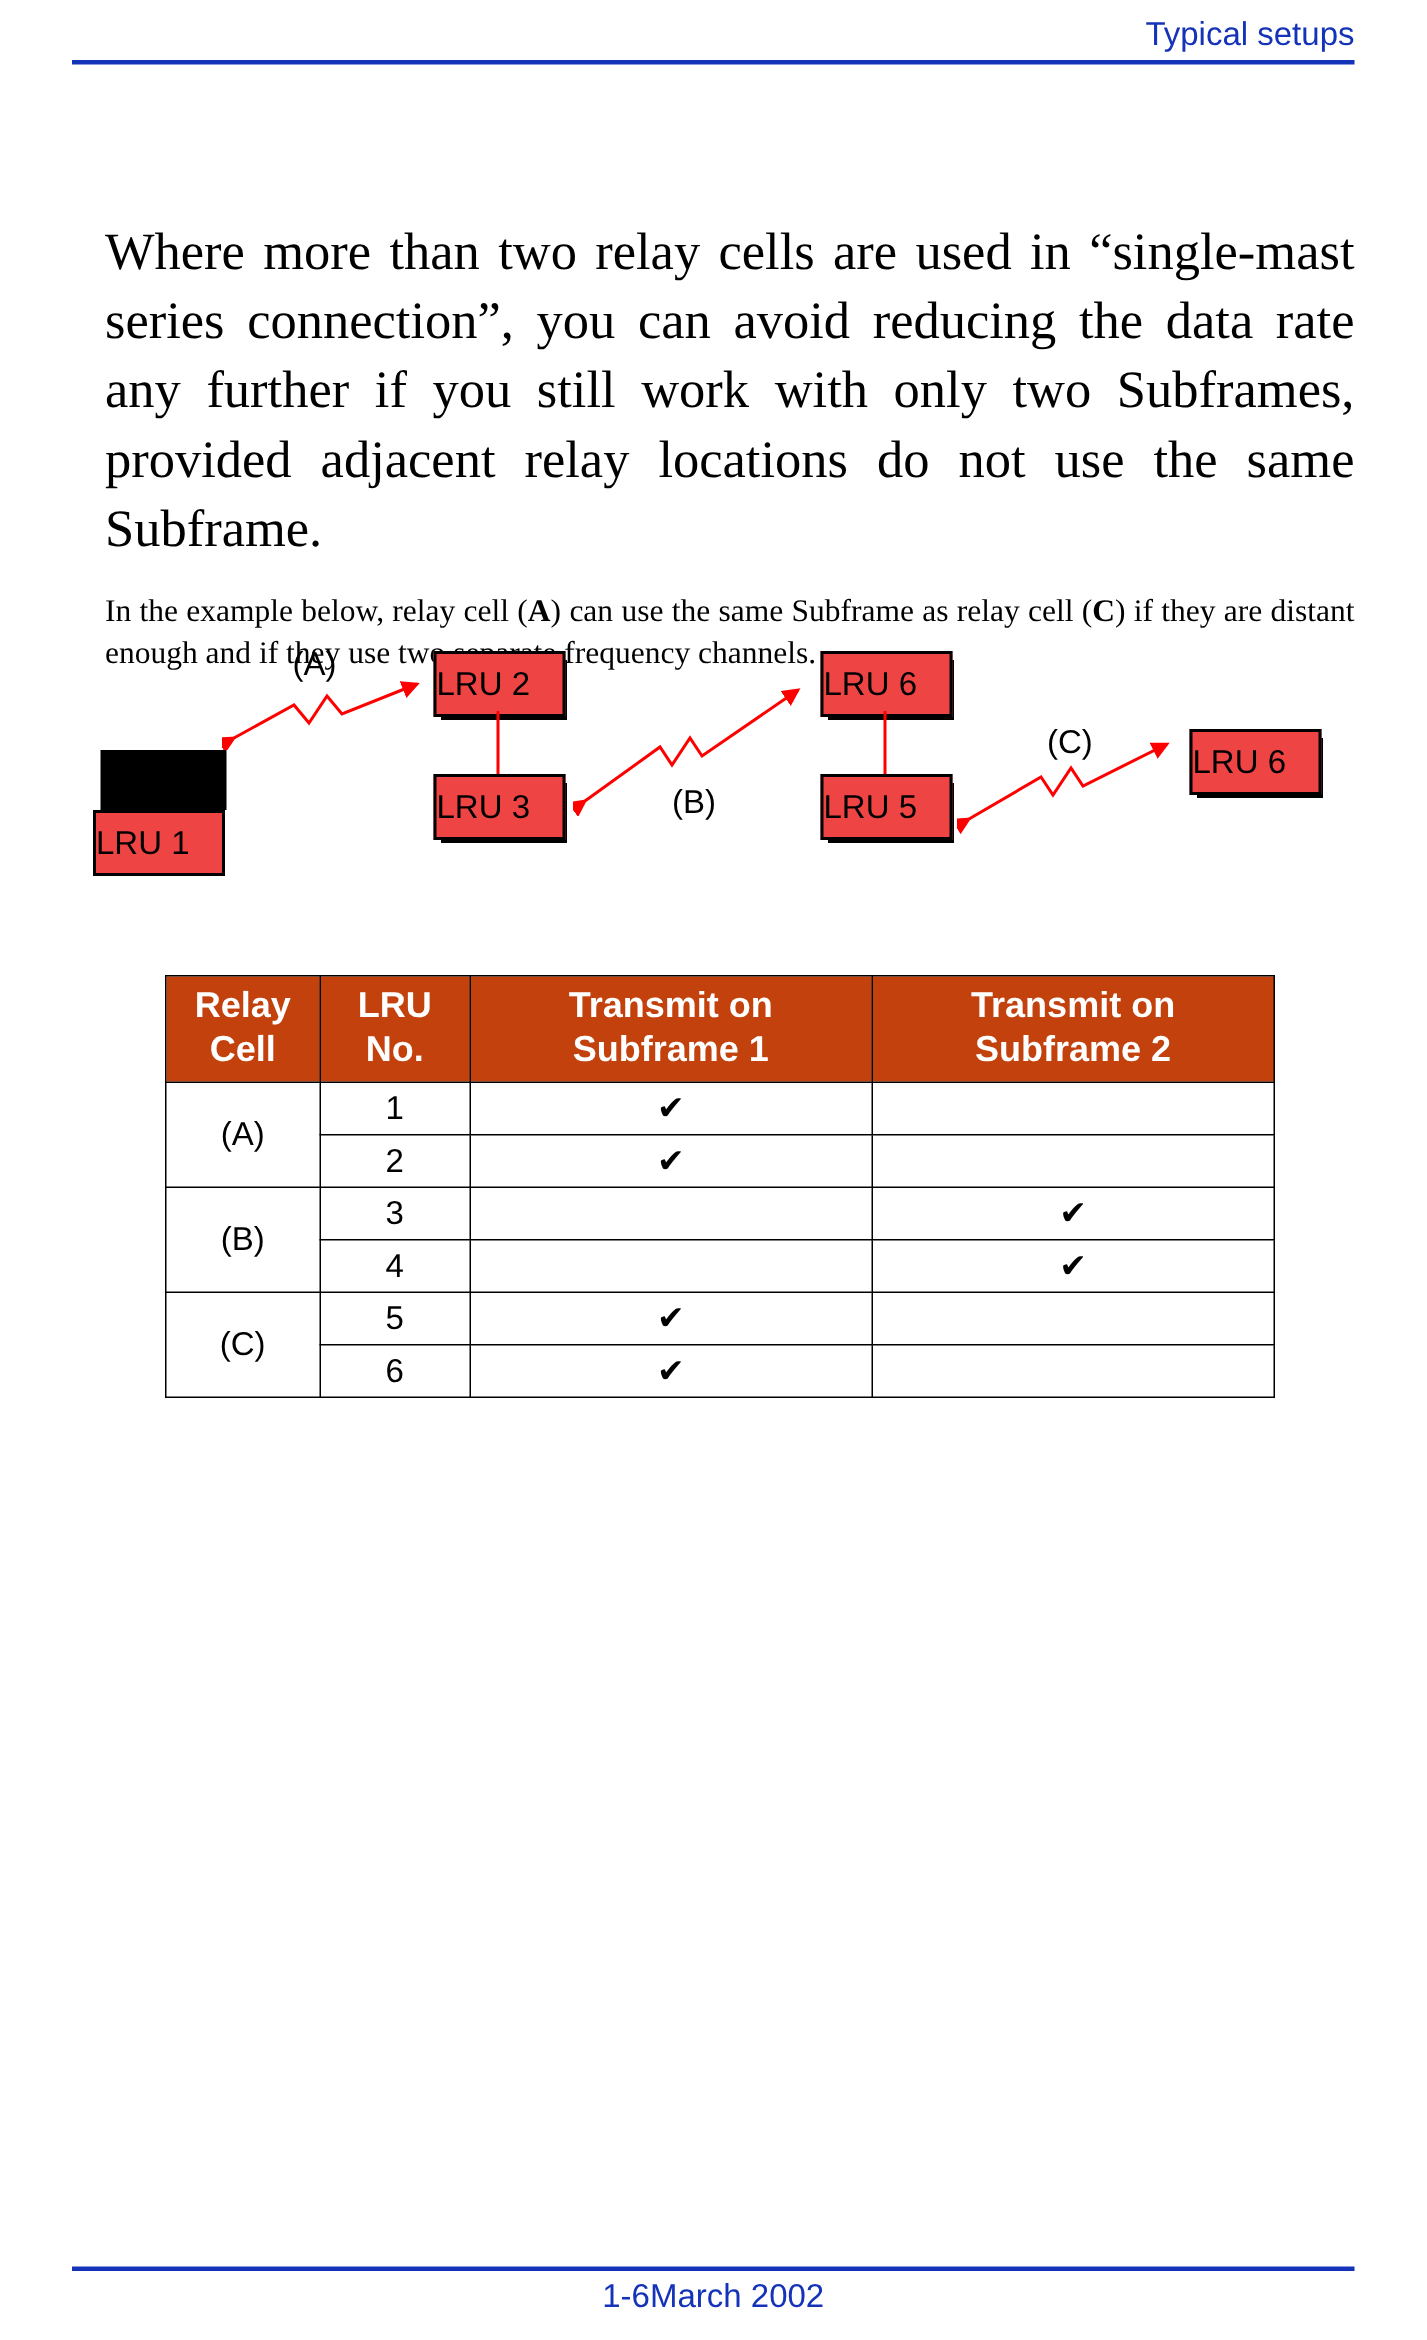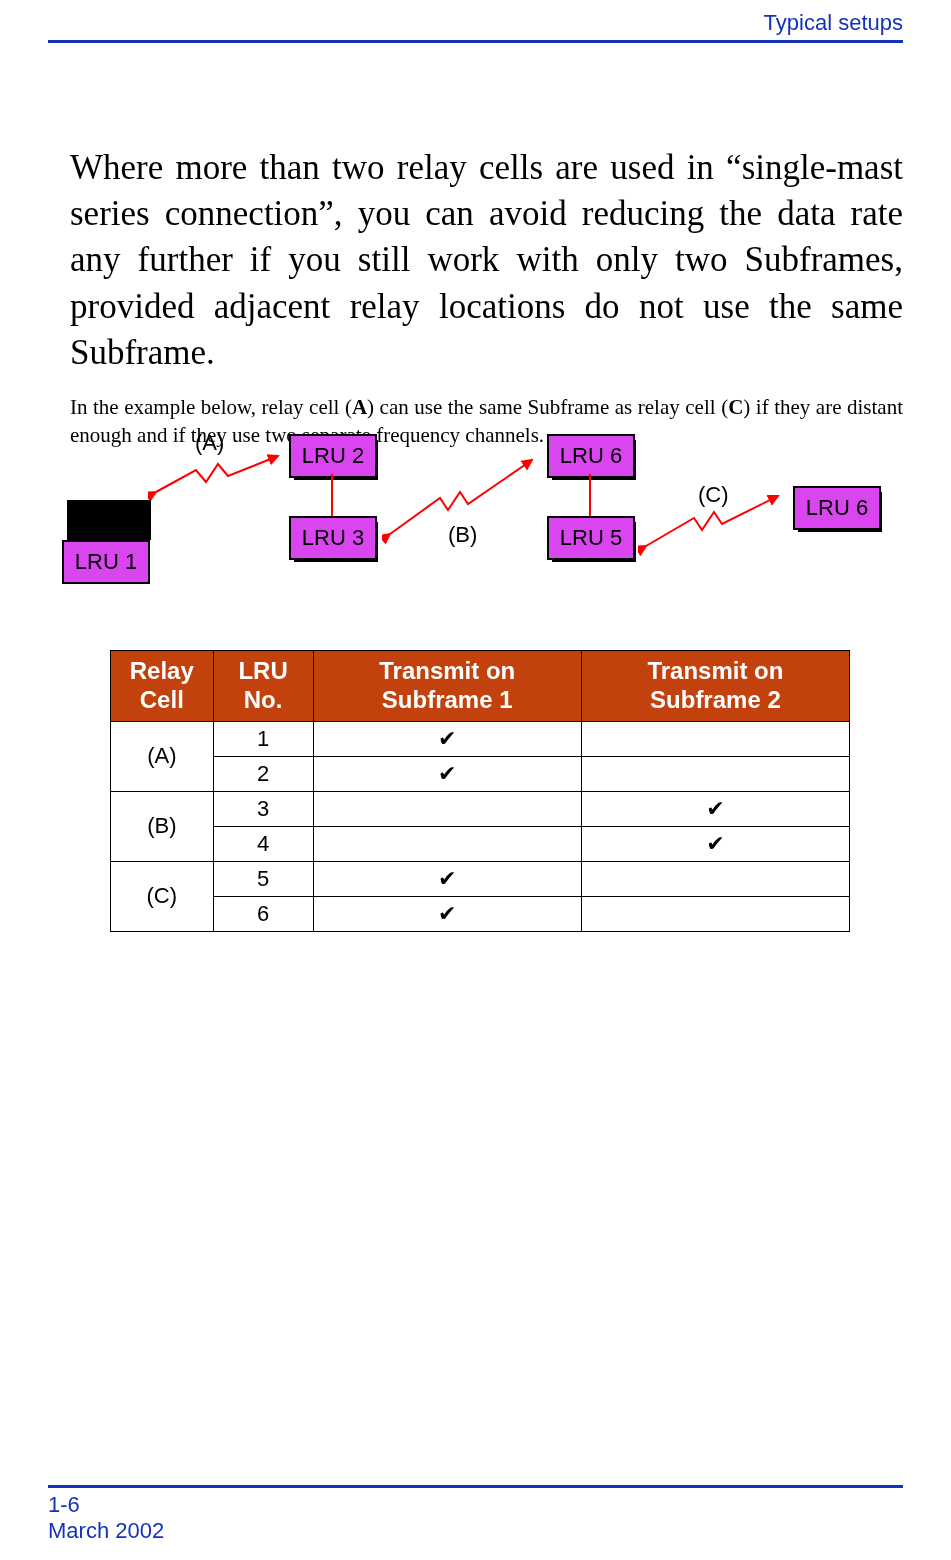--- a/index.html
+++ b/index.html
@@ -58,28 +58,27 @@
     height:170px;
   }
   .lru-shadow{
     position:absolute;
     background:#000;
     width:84px;
     height:40px;
   }
   .lru-face{
     position:absolute;
-    background:#d946ef;
+    background:#ef4444;
     border:2px solid #000;
     width:84px;
     height:40px;
     font-size:22px;
     display:flex;
     align-items:center;
-    justify-content:center;
   }
   .conn-vert{
     position:absolute;
     width:2px;
     background:#F00;
   }
   .cell-label{
     position:absolute;
     font-size:22px;
   }
@@ -125,21 +124,20 @@
   .footer-rule{
     height:3px;
     background:#1533B8;
     margin-bottom:4px;
   }
   .footer-row{
     display:flex;
     justify-content:center;
     color:#1533B8;
     font-size:22px;
-    flex-direction:column;
   }
 </style>
 </head>
 <body>
 
 <div class="header">
   <div class="header-title">Typical setups</div>
   <div class="header-rule"></div>
 </div>
 

